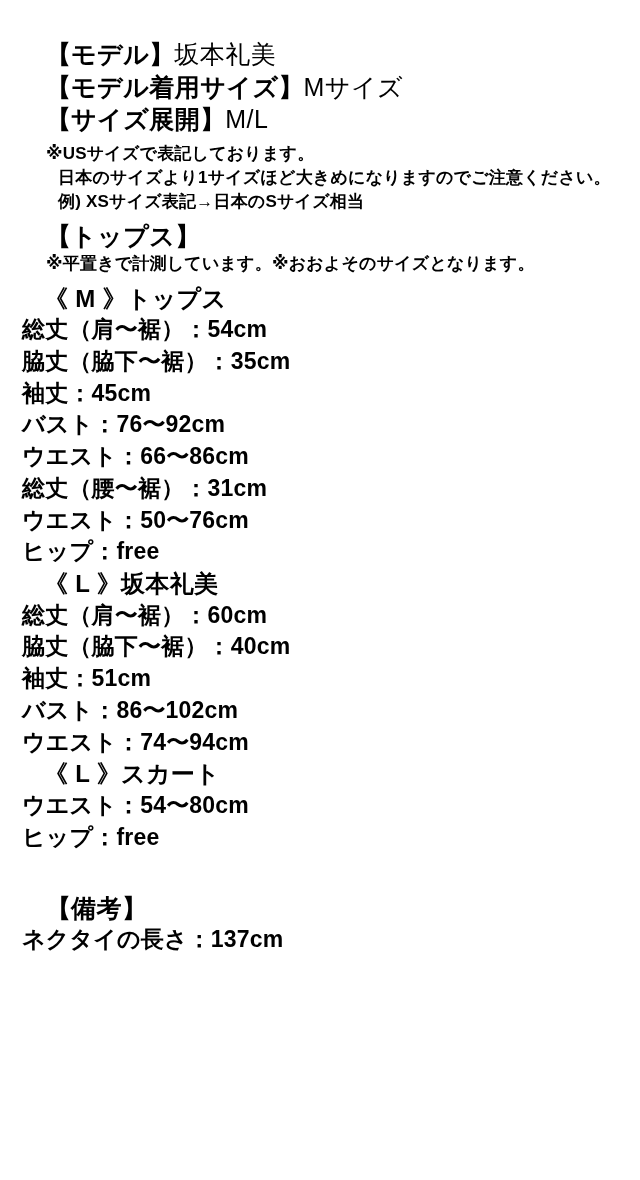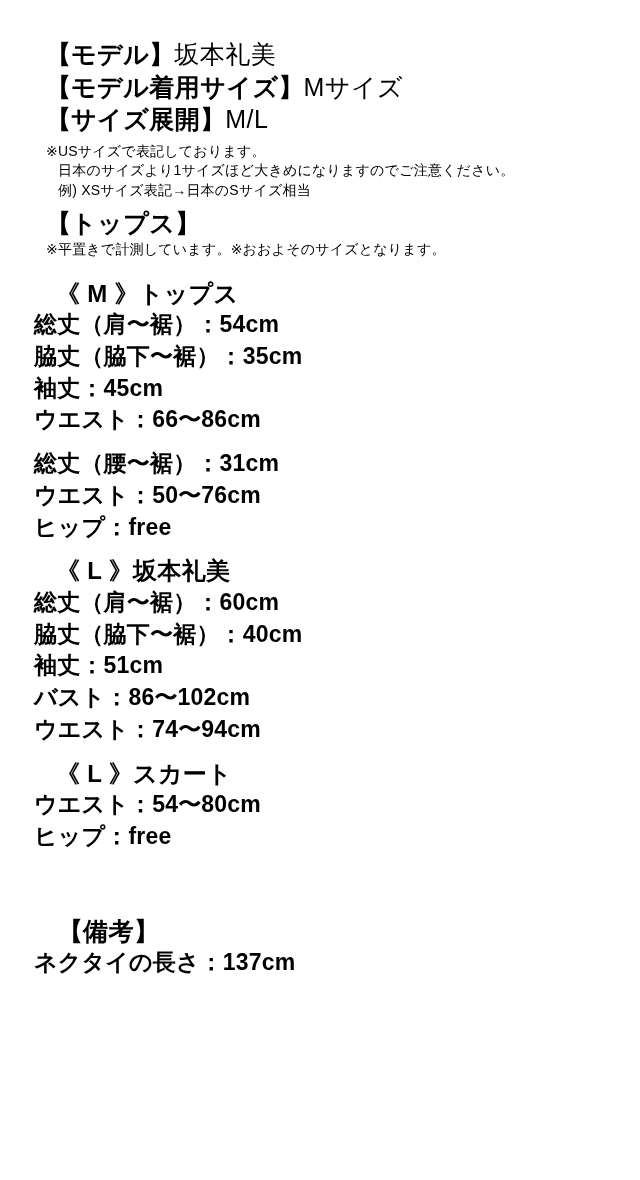--- a/index.html
+++ b/index.html
@@ -34,23 +34,23 @@
     white-space: nowrap;
   }
   .hdr .plain {
     font-weight: normal;
   }
   .hdr .br {
     letter-spacing: 0px;
   }
   
   .note {
-    font-size: 14px;
+    font-size: 17px;
     line-height: 1.42;
-    font-weight: normal;
+    font-weight: bold;
     white-space: nowrap;
     letter-spacing: 0.2px;
   }
   .note.indent {
     padding-left: 12px;
   }
   
   .grp {
     font-size: 24px;
     font-weight: bold;
@@ -63,21 +63,21 @@
   .meas {
     font-size: 23px;
     line-height: 1.38;
     white-space: nowrap;
     letter-spacing: 0.2px;
     padding-left: 2px;
     font-weight: bold;
   }
   .gap-s { height: 6px; }
   .gap-l { height: 38px; }
-  .sec { margin: 12px; padding: 0; }
+  .sec { margin: 0; padding: 0; }
 </style>
 </head>
 <body>
 
 <div class="page">
 
   <div class="block">
 
     <div class="hdr">
       <span class="br">【</span><span>モデル</span><span class="br">】</span><span class="plain">坂本礼美</span>
@@ -107,20 +107,21 @@
 
   </div>
 
   <div class="gap-s"></div>
 
   <div class="sec">
     <div class="grp">《 M 》トップス</div>
     <div class="meas">総丈（肩〜裾）：54cm</div>
     <div class="meas">脇丈（脇下〜裾）：35cm</div>
     <div class="meas">袖丈：45cm</div>
+    <div class="meas">バスト：76〜92cm</div>
     <div class="meas">ウエスト：66〜86cm</div>
   </div>
 
   <div class="sec">
     <div class="meas">総丈（腰〜裾）：31cm</div>
     <div class="meas">ウエスト：50〜76cm</div>
     <div class="meas">ヒップ：free</div>
   </div>
 
   <div class="sec">

